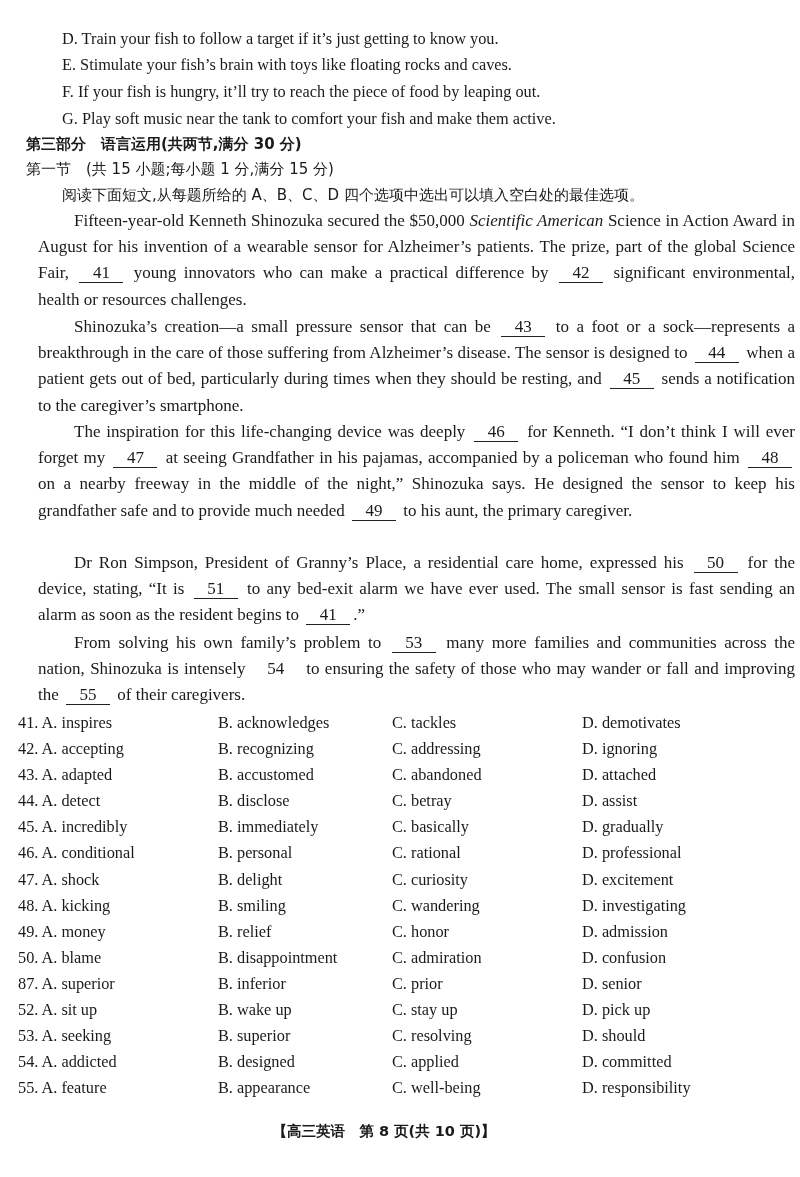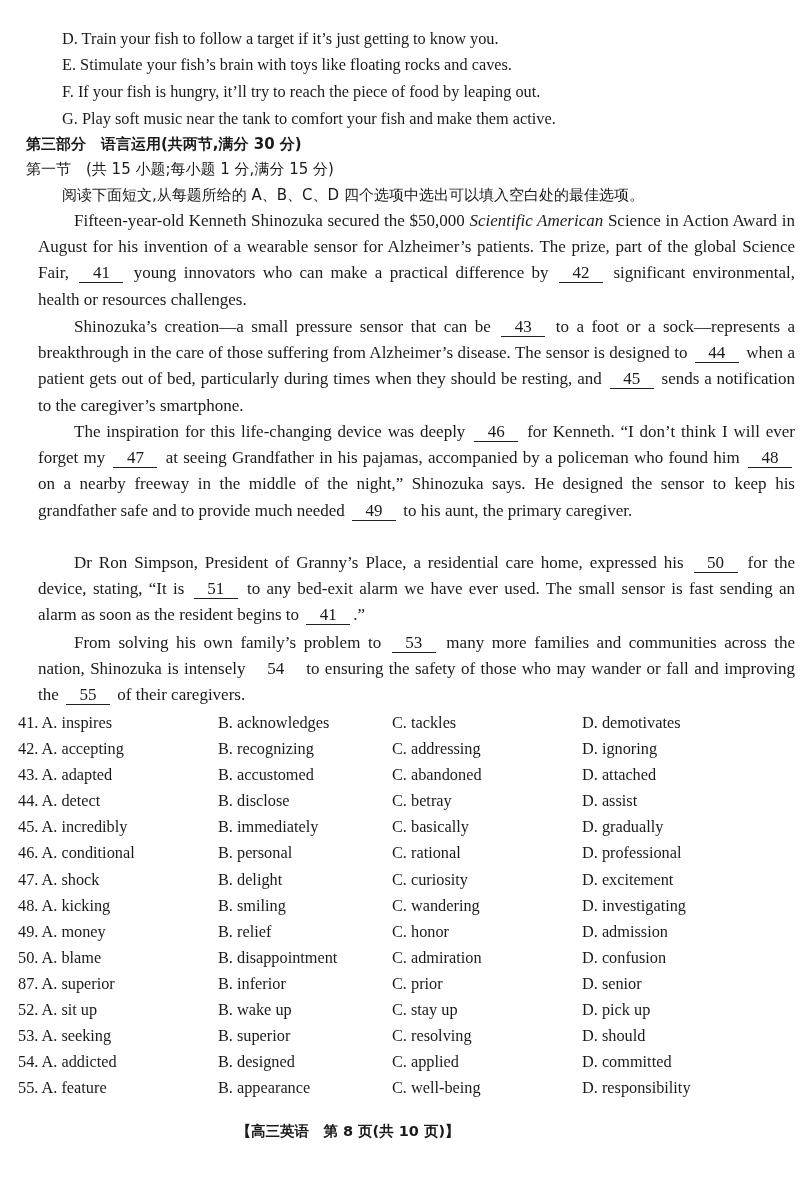--- a/index.html
+++ b/index.html
@@ -28,21 +28,21 @@
   .italic { font-style: italic; }
   .opt-table { position: absolute; left: 18px; top: 710px; }
   .opt-row { height: 26.1px; line-height: 26.1px; font-size: 16.3px; white-space: nowrap; position: relative; }
   .opt-row span { position: absolute; }
   .c-a { left: 0; }
   .c-b { left: 200px; }
   .c-c { left: 374px; text-align: center; }
   .c-d { left: 549px; margin-left: 15px; }
   .footer {
     position: absolute; top: 1122px; left: 0; width: 696px; text-align: center;
-    font-family: "DejaVu Sans", "Liberation Sans", sans-serif; font-weight: bold; font-size: 14.5px;
+    font-family: "DejaVu Sans", "Liberation Sans", sans-serif; font-weight: bold; font-size: 14.5px; padding-left: 36px;
   }
 </style>
 </head>
 <body>
 
 <div class="page">
 
   <div class="line opt-line" style="top:26px;">D. Train your fish to follow a target if it’s just getting to know you.</div>
   <div class="line opt-line" style="top:52px;">E. Stimulate your fish’s brain with toys like floating rocks and caves.</div>
   <div class="line opt-line" style="top:79px;">F. If your fish is hungry, it’ll try to reach the piece of food by leaping out.</div>

